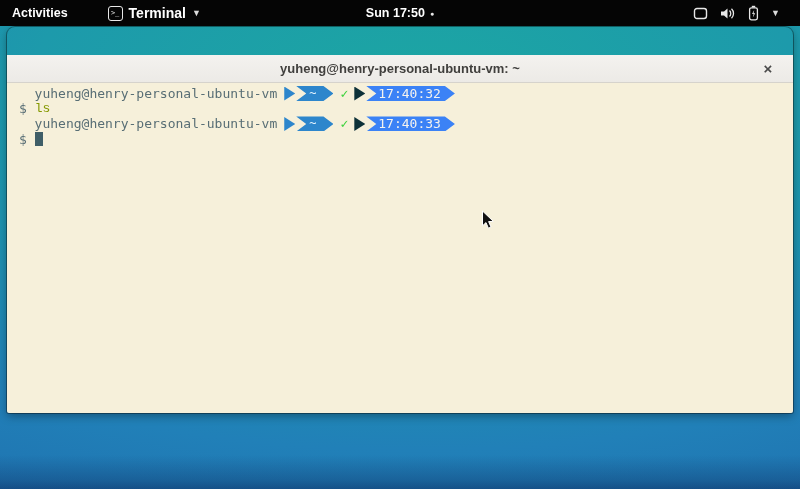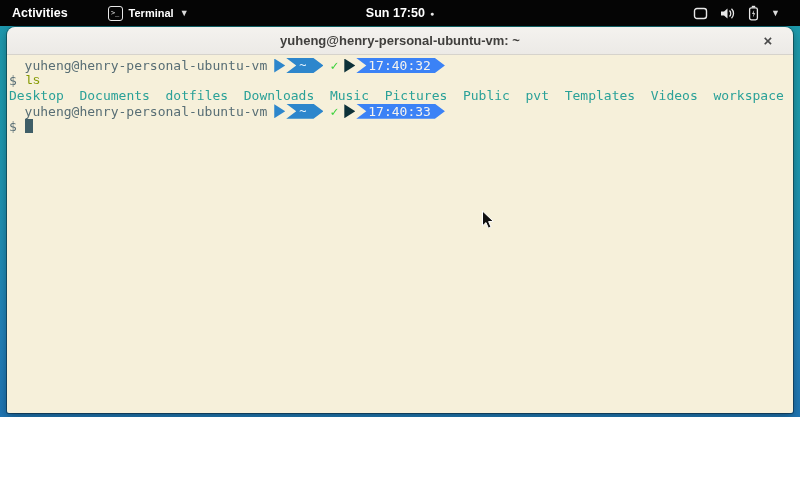--- a/index.html
+++ b/index.html
@@ -1,36 +1,36 @@
 <!DOCTYPE html>
 <html><head>
 <meta charset="utf-8">
 <style>
   html,body{margin:0;padding:0;}
   .screen{
-    position:relative; width:800px; height:417px; overflow:hidden;
+    position:relative; width:800px; height:489px; overflow:hidden;
     font-family:"Liberation Sans", sans-serif;
     background:
       linear-gradient(to bottom, rgba(0,0,0,0) 455px, rgba(10,40,90,0.30) 480px, rgba(8,30,80,0.45) 489px),
       radial-gradient(ellipse 120% 95% at 52% 18%, #1ca6a3 0%, #1d9aab 40%, #2180b8 78%, #1f72b0 100%);
   }
 
   
   .topbar{
     position:absolute; left:0; top:0; width:800px; height:26px; background:#050505;
     color:#fff; display:flex; align-items:center; z-index:30;
   }
   .activities{font-size:12.5px; font-weight:700; padding:0 12px; height:26px; display:flex; align-items:center;}
   .appmenu{display:flex; align-items:center; gap:6px; margin-left:28px; height:26px; cursor:default;}
   .appmenu .appicon{
     width:13px; height:13px; border:1.3px solid #e8e8e8; border-radius:3px;
     display:flex; align-items:center; justify-content:center;
     font-family:"DejaVu Sans Mono", monospace; font-size:7px; color:#e8e8e8; line-height:1;
   }
-  .appmenu .appname{font-size:11px; font-weight:700;}
+  .appmenu .appname{font-size:14px; font-weight:700;}
   .caret{font-size:9px; color:#dcdcdc; line-height:1;}
   .clock{
     position:absolute; left:0; right:0; top:0; height:26px;
     display:flex; align-items:center; justify-content:center; gap:5px;
     font-size:12.5px; font-weight:700; pointer-events:none;
   }
   .clock .notifdot{font-size:7px; color:#e8e8e8;}
   .sysicons{
     position:absolute; right:20px; top:0; height:26px;
     display:flex; align-items:center; gap:12px;
@@ -40,34 +40,34 @@
   
   .terminal-window{
     position:absolute; left:7px; top:27px; width:786px; height:386px;
     border-radius:8px 8px 2px 2px;
     box-shadow:0 0 0 1px rgba(0,0,0,0.35), 0 3px 10px rgba(0,0,0,0.35);
     overflow:hidden; z-index:10;
   }
   .titlebar{
     height:27px; background:linear-gradient(#f4f2ef,#eceae6);
     border-bottom:1px solid #d6d3cc;
-    display:flex; align-items:center; justify-content:center; position:relative;
+    display:flex; align-items:center; justify-content:center; position:relative;margin-top:28px;
   }
   .titlebar .title{font-size:13px; font-weight:700; color:#403f3d;}
   .close-btn{
     position:absolute; right:14px; top:0; height:27px; width:22px;
     display:flex; align-items:center; justify-content:center;
     font-size:15px; color:#4a4a4a; font-weight:700; cursor:default;
   }
   .terminal-body{
     height:358px; background:#f6f0da;
     font-family:"DejaVu Sans Mono", monospace; font-size:13px; line-height:15.2px;
     color:#586e75; padding:3px 0 0 2px; box-sizing:border-box;
   }
-  .tline{height:15.2px; display:flex; align-items:center; white-space:pre;}
+  .tline{height:15.2px; display:flex; align-items:center; white-space:pre;margin-left:10px;}
 
   .prompt-user{margin-left:15.6px; color:#586e75;}
 
   
   .pl-chevron{width:11px; height:14px; margin-left:7px;
     clip-path:polygon(0 0,100% 50%,0 100%);}
   .pl-chevron.blue{background:#2d86cc;}
   .pl-chevron.dark{background:#0d3138;}
   .pl-seg{
     height:15px; display:flex; align-items:center; margin-left:1px;
@@ -134,35 +134,20 @@
         <span class="check">✓</span>
         <span class="pl-chevron dark"></span>
         <span class="pl-seg dark">17:40:32</span>
       </div>
 
       <div class="tline">
         <span class="dollar">$</span>
         <span class="cmd">ls</span>
       </div>
 
-      <div class="tline">
-        <span class="dirs">
-          <span>Desktop</span>
-          <span>Documents</span>
-          <span>dotfiles</span>
-          <span>Downloads</span>
-          <span>Music</span>
-          <span>Pictures</span>
-          <span>Public</span>
-          <span>pvt</span>
-          <span>Templates</span>
-          <span>Videos</span>
-          <span>workspace</span>
-        </span>
-      </div>
 
       <div class="tline">
         <span class="prompt-user">yuheng@henry-personal-ubuntu-vm</span>
         <span class="pl-chevron blue"></span>
         <span class="pl-seg blue">~</span>
         <span class="check">✓</span>
         <span class="pl-chevron dark"></span>
         <span class="pl-seg dark">17:40:33</span>
       </div>
 

